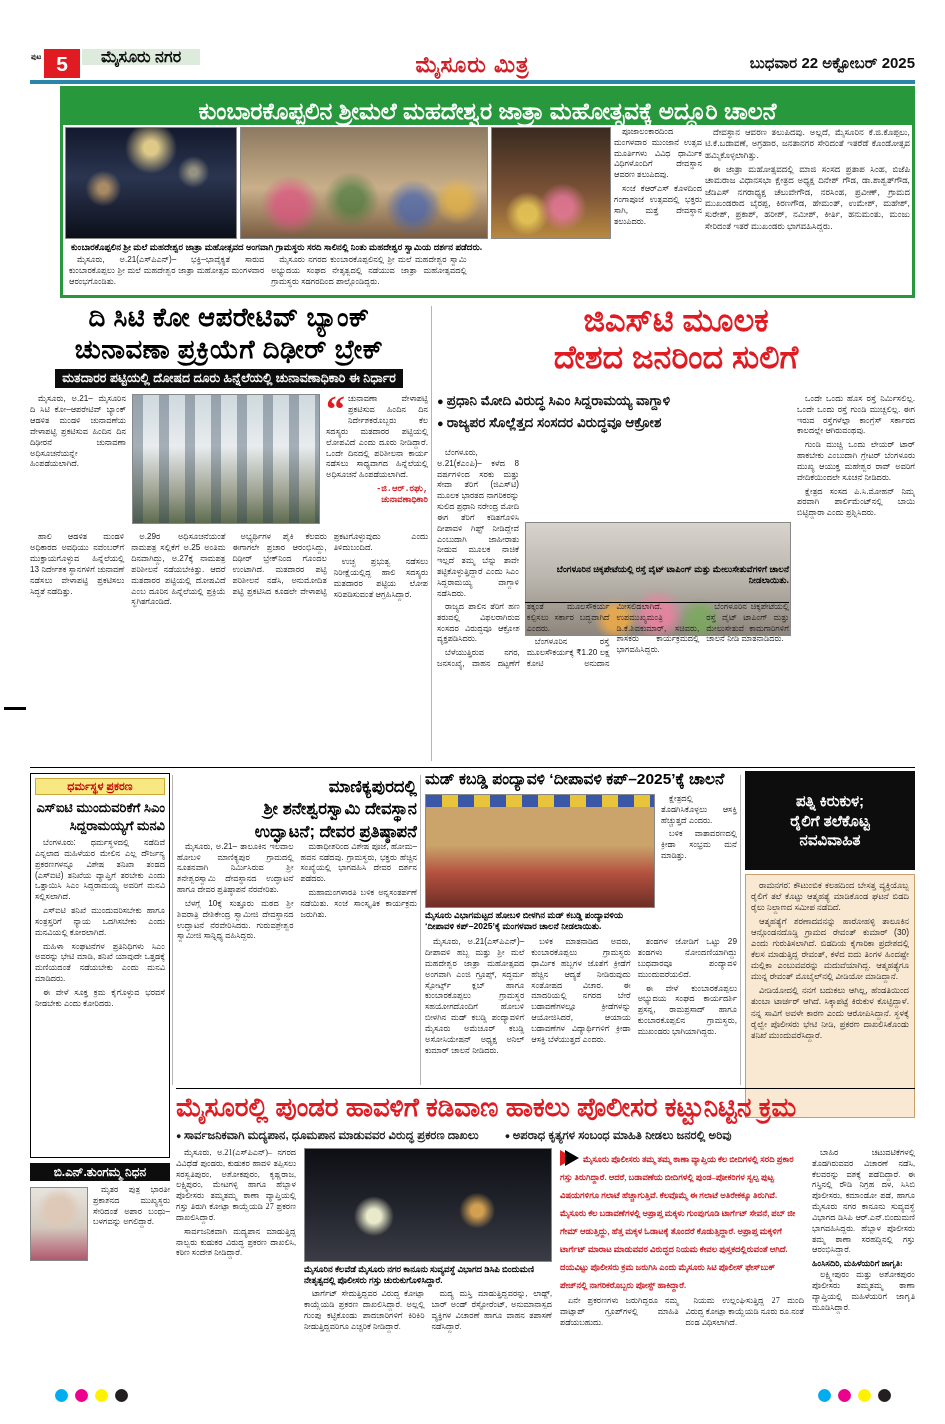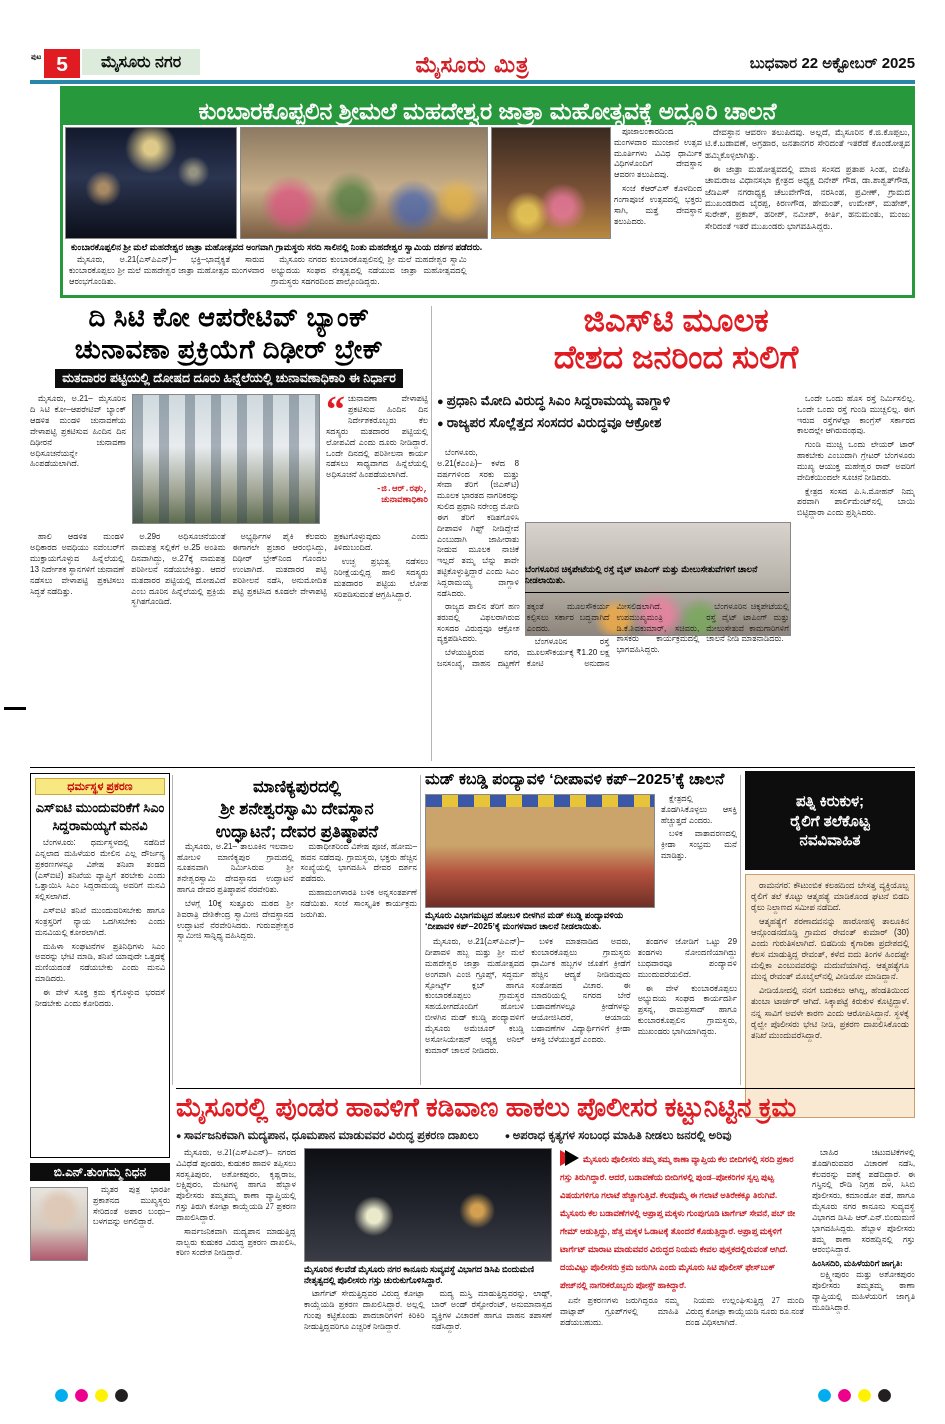--- a/index.html
+++ b/index.html
@@ -34,38 +34,38 @@
   .quote-attr{color:#d01f26;font-weight:bold;text-align:right;font-size:8.4px;margin-top:3px;font-family:Liberation Mono, monospace;}
   
   .h-red{color:#e01b22;font-weight:bold;text-align:center;}
   .bullets p{margin:0 0 4px;font-weight:bold;font-size:13.5px;color:#111;text-indent:0;line-height:1.3;}
   .bullets p::before{content:"● ";font-size:11px;}
   .bullets-row{display:flex;gap:26px;}
   .bullets-row p{margin:0;font-weight:bold;font-size:11.5px;text-indent:0;}
   .bullets-row p::before{content:"● ";font-size:9px;}
   
   .kicker{background:#f7e882;border:1px solid #caa93a;color:#c40000;font-weight:bold;font-size:11px;text-align:center;padding:1px 20px;}
-  .boxhead{font-weight:bold;font-size:13px;text-align:center;line-height:1.35;color:#000;}
+  .boxhead{font-weight:bold;font-size:13px;text-align:right;line-height:1.35;color:#000;}
   .blackbar{background:#0d0d0d;color:#fff;font-weight:bold;text-align:center;}
   .peachbox{background:#f9e9d2;border:1px solid #c9a06a;}
   .rednote{color:#d01f26;font-size:8.4px;line-height:1.35;text-align:justify;font-weight:bold;}
   .arrow{width:0;height:0;border-top:8px solid transparent;border-bottom:8px solid transparent;border-left:14px solid #e01b22;display:inline-block;vertical-align:middle;}
   .arrow2{width:0;height:0;border-top:8px solid transparent;border-bottom:8px solid transparent;border-left:14px solid #000;display:inline-block;vertical-align:middle;margin-left:-9px;}
   .subhead-inline{font-weight:bold;color:#000;}
   .dot{width:13px;height:13px;border-radius:50%;display:inline-block;margin-right:7px;}
 </style>
 </head>
 <body>
 
 <div class="abs" style="left:0;top:0;width:945px;height:84px;">
   <span class="abs pglabel" style="left:31px;top:53px;">ಪುಟ</span>
   <div class="abs pgbox" style="left:44px;top:49px;width:36px;height:29px;">
     <span>5</span>
   </div>
-  <div class="abs secstrip" style="left:82px;top:49px;width:118px;height:26px;">
+  <div class="abs secstrip" style="left:82px;top:49px;width:118px;height:16px;">
     <span>ಮೈಸೂರು ನಗರ</span>
   </div>
   <div class="abs masthead" style="left:0;top:52px;width:945px;text-align:center;">ಮೈಸೂರು ಮಿತ್ರ</div>
   <div class="abs dateline" style="left:615px;top:54px;width:300px;">ಬುಧವಾರ 22 ಅಕ್ಟೋಬರ್ 2025</div>
   <div class="abs tealrule" style="left:30px;top:80px;width:885px;height:4px;"></div>
 </div>
 
 <section class="abs greenbox" style="left:60px;top:86px;width:849px;height:206px;">
   <div class="greenbar" style="height:36px;">
     <span>ಕುಂಬಾರಕೊಪ್ಪಲಿನ ಶ್ರೀಮಲೆ ಮಹದೇಶ್ವರ ಜಾತ್ರಾ ಮಹೋತ್ಸವಕ್ಕೆ ಅದ್ಧೂರಿ ಚಾಲನೆ</span>
@@ -144,21 +144,21 @@
       <p>ಕ್ಷೇತ್ರದ ಸಂಸದ ಪಿ.ಸಿ.ಮೋಹನ್ ನಿಮ್ಮ ಪರವಾಗಿ ಪಾರ್ಲಿಮೆಂಟ್‌ನಲ್ಲಿ ಬಾಯಿ ಬಿಟ್ಟಿದ್ದಾರಾ ಎಂದು ಪ್ರಶ್ನಿಸಿದರು.</p>
     </div>
   <div class="abs body" style="left:0;top:146px;width:82px;height:156px;">
     <p>ಬೆಂಗಳೂರು, ಅ.21(ಕೆಎಂಪಿ)– ಕಳೆದ 8 ವರ್ಷಗಳಿಂದ ಸರಕು ಮತ್ತು ಸೇವಾ ತೆರಿಗೆ (ಜಿಎಸ್‌ಟಿ) ಮೂಲಕ ಭಾರತದ ನಾಗರಿಕರನ್ನು ಸುಲಿದ ಪ್ರಧಾನಿ ನರೇಂದ್ರ ಮೋದಿ ಈಗ ತೆರಿಗೆ ಕಡಿತಗೊಳಿಸಿ ದೀಪಾವಳಿ ಗಿಫ್ಟ್ ನೀಡಿದ್ದೇವೆ ಎಂಬುದಾಗಿ ಜಾಹೀರಾತು ನೀಡುವ ಮೂಲಕ ನಾಚಿಕೆ ಇಲ್ಲದೆ ತಮ್ಮ ಬೆನ್ನು ತಾವೇ ತಟ್ಟಿಕೊಳ್ಳುತ್ತಿದ್ದಾರೆ ಎಂದು ಸಿಎಂ ಸಿದ್ದರಾಮಯ್ಯ ವಾಗ್ದಾಳಿ ನಡೆಸಿದರು.</p>
   </div>
   <div class="abs ph" style="left:88px;top:146px;width:264px;height:112px;
       background:radial-gradient(circle at 50% 82%,rgba(236,130,160,.85) 0 12px,transparent 26px),
                  radial-gradient(circle at 34% 86%,rgba(240,170,70,.85) 0 10px,transparent 22px),
                  radial-gradient(circle at 66% 86%,rgba(120,170,90,.8) 0 10px,transparent 22px),
                  linear-gradient(180deg,#d8d4cd 0%,#b9b4ac 50%,#8e867c 100%);"></div>
-  <div class="abs cap" style="left:88px;top:262px;width:264px;text-align:left;border-bottom:1px solid #000;padding-bottom:6px;">ಬೆಂಗಳೂರಿನ ಚಿಕ್ಕಪೇಟೆಯಲ್ಲಿ ರಸ್ತೆ ವೈಟ್ ಟಾಪಿಂಗ್ ಮತ್ತು ಮೇಲುಸೇತುವೆಗಳಿಗೆ ಚಾಲನೆ ನೀಡಲಾಯಿತು.</div>
+  <div class="abs cap" style="left:88px;top:262px;width:264px;text-align:right;border-bottom:1px solid #000;padding-bottom:16px;">ಬೆಂಗಳೂರಿನ ಚಿಕ್ಕಪೇಟೆಯಲ್ಲಿ ರಸ್ತೆ ವೈಟ್ ಟಾಪಿಂಗ್ ಮತ್ತು ಮೇಲುಸೇತುವೆಗಳಿಗೆ ಚಾಲನೆ ನೀಡಲಾಯಿತು.</div>
   <div class="abs body cols4" style="left:0;top:300px;width:352px;height:160px;">
       <p>ರಾಜ್ಯದ ಪಾಲಿನ ತೆರಿಗೆ ಹಣ ತರುವಲ್ಲಿ ವಿಫಲರಾಗಿರುವ ಸಂಸದರ ವಿರುದ್ಧವೂ ಆಕ್ರೋಶ ವ್ಯಕ್ತಪಡಿಸಿದರು.</p>
       <p>ಬೆಳೆಯುತ್ತಿರುವ ನಗರ, ಜನಸಂಖ್ಯೆ, ವಾಹನ ದಟ್ಟಣೆಗೆ ತಕ್ಕಂತೆ ಮೂಲಸೌಕರ್ಯ ಕಲ್ಪಿಸಲು ಸರ್ಕಾರ ಬದ್ಧವಾಗಿದೆ ಎಂದರು.</p>
       <p>ಬೆಂಗಳೂರಿನ ರಸ್ತೆ ಮೂಲಸೌಕರ್ಯಕ್ಕೆ ₹1.20 ಲಕ್ಷ ಕೋಟಿ ಅನುದಾನ ಮೀಸಲಿಡಲಾಗಿದೆ. ಉಪಮುಖ್ಯಮಂತ್ರಿ ಡಿ.ಕೆ.ಶಿವಕುಮಾರ್, ಸಚಿವರು, ಶಾಸಕರು ಕಾರ್ಯಕ್ರಮದಲ್ಲಿ ಭಾಗವಹಿಸಿದ್ದರು.</p>
       <p>ಬೆಂಗಳೂರಿನ ಚಿಕ್ಕಪೇಟೆಯಲ್ಲಿ ರಸ್ತೆ ವೈಟ್ ಟಾಪಿಂಗ್ ಮತ್ತು ಮೇಲುಸೇತುವೆ ಕಾಮಗಾರಿಗಳಿಗೆ ಚಾಲನೆ ನೀಡಿ ಮಾತನಾಡಿದರು.</p>
     </div>
 </section>
 
 <div class="abs hsep" style="left:30px;top:767px;width:885px;"></div>
 

